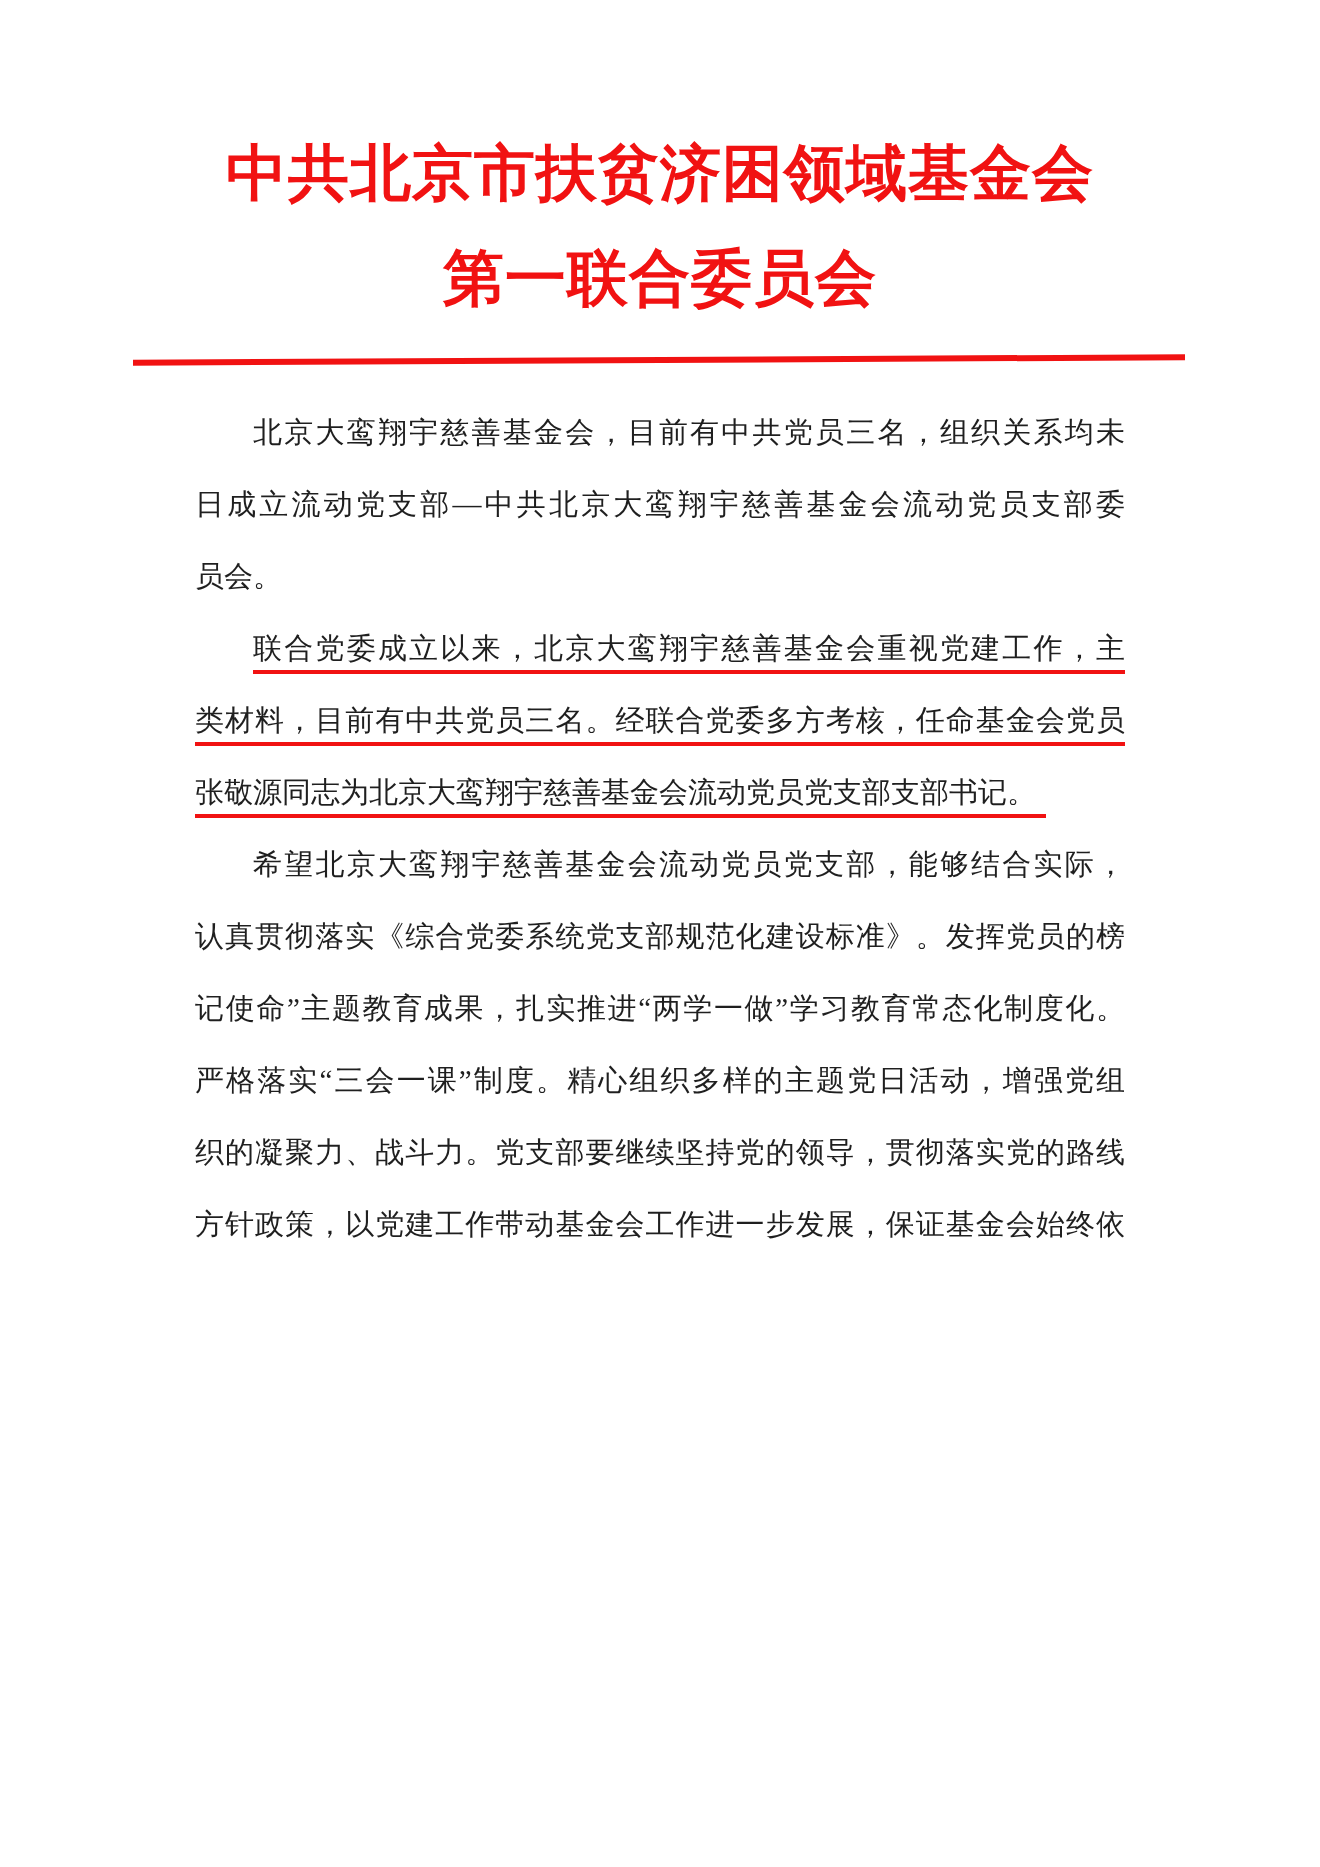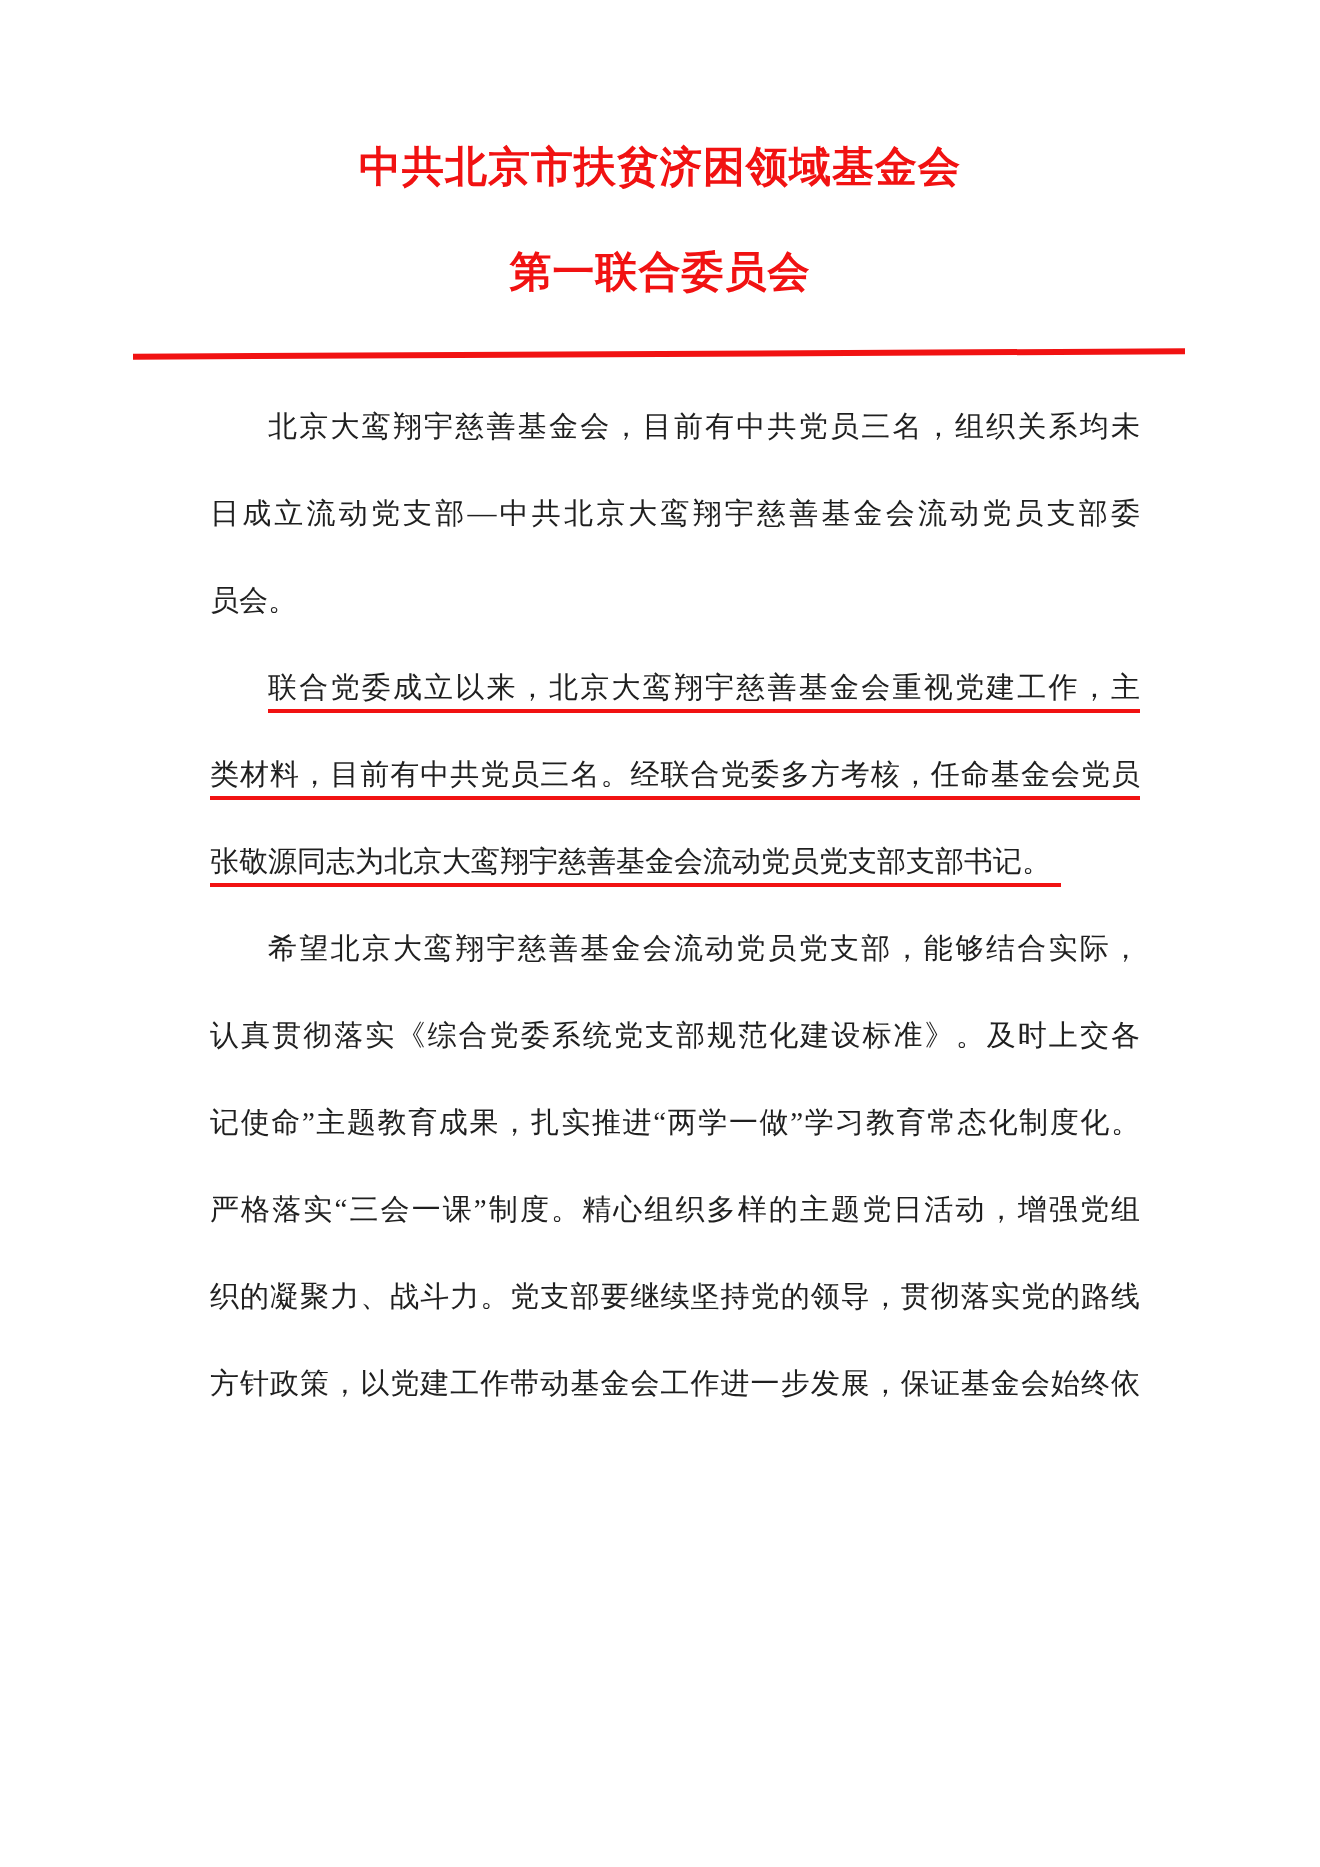--- a/index.html
+++ b/index.html
@@ -11,25 +11,25 @@
     position: relative;
     width: 1320px;
     height: 1867px;
     margin: 0 auto;
     background: var(--paper, #ffffff);
     overflow: hidden;
     font-family: "Liberation Serif", "DejaVu Serif", serif;
     color: var(--ink, #1f1f1f);
   }
   .doc-title {
-    margin: 10px;
+    margin: 16px;
     padding-top: 105px;
     text-align: center;
     color: var(--accent, #f11212);
-    font-size: 42px;
+    font-size: 61px;
     line-height: 105px;
     font-weight: bold;
     letter-spacing: 1px;
   }
   .doc-title .tl { display: block; }
   .red-rule {
     position: relative;
     margin-left: 133px;
     margin-top: 26px;
     width: 1052px;
@@ -37,21 +37,21 @@
     background: var(--accent, #f11212);
     transform: rotate(-0.3deg);
   }
   .doc-body {
     margin-left: 195px;
     margin-top: 33px;
     width: 930px;
   }
   .line {
     position: relative;
-    margin: 15px;
+    margin: 0;
     width: 930px;
     height: 72px;
     line-height: 72px;
     font-size: 29px;
     text-align: justify;
     text-align-last: justify;
     text-justify: inter-character;
     white-space: normal;
   }
   .line.indent { text-indent: 58px; }
@@ -83,20 +83,20 @@
   <div class="doc-body">
     <p class="line indent">北京大鸾翔宇慈善基金会，目前有中共党员三名，组织关系均未</p>
     <p class="line">日成立流动党支部—中共北京大鸾翔宇慈善基金会流动党员支部委</p>
     <p class="line short">员会。</p>
 
     <p class="line indent uline u-from-indent">联合党委成立以来，北京大鸾翔宇慈善基金会重视党建工作，主</p>
     <p class="line uline">类材料，目前有中共党员三名。经联合党委多方考核，任命基金会党员</p>
     <p class="line short uline u-fit">张敬源同志为北京大鸾翔宇慈善基金会流动党员党支部支部书记。</p>
 
     <p class="line indent">希望北京大鸾翔宇慈善基金会流动党员党支部，能够结合实际，</p>
-    <p class="line">认真贯彻落实《综合党委系统党支部规范化建设标准》。及时上交各</p>
+    <p class="line">认真贯彻落实《综合党委系统党支部规范化建设标准》。发挥党员的榜</p>
     <p class="line">记使命”主题教育成果，扎实推进“两学一做”学习教育常态化制度化。</p>
     <p class="line">严格落实“三会一课”制度。精心组织多样的主题党日活动，增强党组</p>
     <p class="line">织的凝聚力、战斗力。党支部要继续坚持党的领导，贯彻落实党的路线</p>
     <p class="line">方针政策，以党建工作带动基金会工作进一步发展，保证基金会始终依</p>
   </div>
 
 </div>
 
 </body></html>

